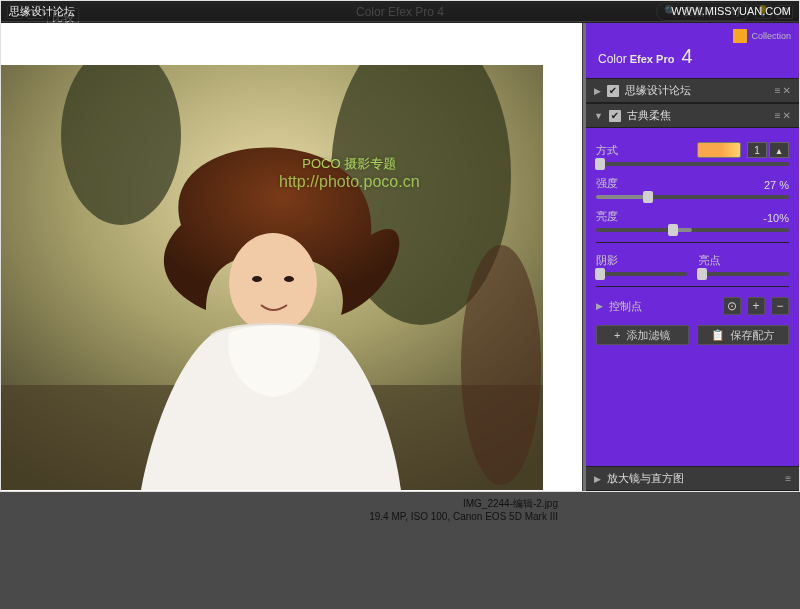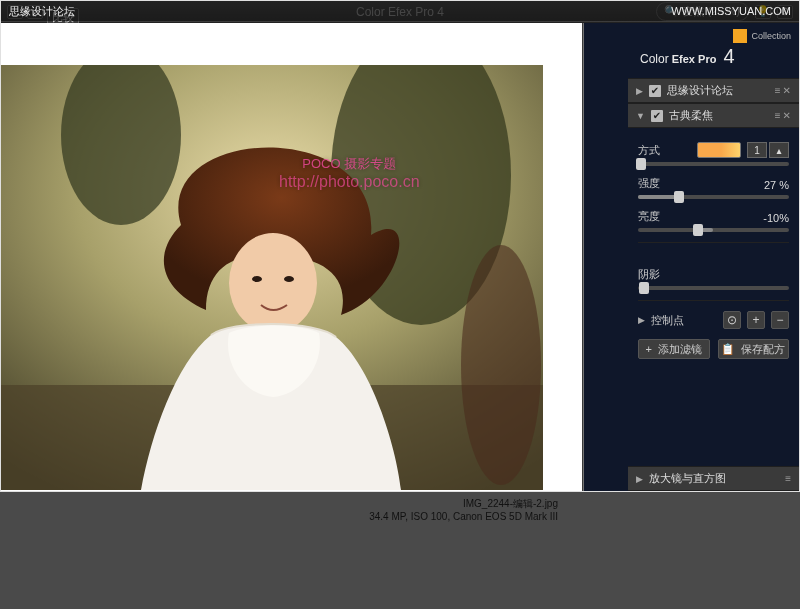--- a/index.html
+++ b/index.html
@@ -11,44 +11,44 @@
   .tb-ico.split::before { content:""; width:1px; height:10px; background:#888; }
   .tb-btn { padding: 1px 4px; border:1px solid #666; border-radius: 2px; background:#3c3c3c; color:#ccc;margin-top:12px; }
   .topbar .title { position:absolute; left:0; right:0; text-align:center; color:#9a9a9a; pointer-events:none; font-size:12px; }
   .topbar .right { margin-left:auto; display:flex; gap:6px; align-items:center; }
   .search-pill { display:flex; align-items:center; gap:4px; border:1px solid #666; border-radius:10px; padding:1px 8px; color:#aaa; }
   .watermark-bar { position:absolute; top:0; left:0; right:0; height:20px; background:rgba(0,0,0,.55); color:#eee; display:flex; align-items:center; justify-content:space-between; padding:0 8px; font-size:11px; z-index:50; }
   .main { position:absolute; top:22px; left:0; width:581px; bottom:0; background:#fff; }
   .photo-wrap { position:absolute; top:42px; left:0; width:542px; height:425px; background:#2b2b22; overflow:hidden; }
   .photo-svg { width:100%; height:100%; display:block; }
   .caption { position:absolute; top:474px; right:24px; text-align:right; color:#111; font-size:10px; line-height:1.3; }
-  .photo-wm { position:absolute; top:90px; left:278px; color:#ec4899; font-size:13px; opacity:.82; text-align:center; text-shadow:0 0 4px rgba(0,0,0,.5); }
+  .photo-wm { position:absolute; top:90px; left:278px; color:#bef264; font-size:13px; opacity:.82; text-align:center; text-shadow:0 0 4px rgba(0,0,0,.5); }
   .photo-wm small{ font-size:16px; display:block; opacity:.85;}
-  .rpanel { position:absolute; top:22px; right:0; bottom:0; width:216px; background:#0f172a; border-left:1px solid #737373; display:flex; flex-direction:column;padding-left:44px; }
+  .rpanel { position:absolute; top:22px; right:0; bottom:0; width:216px; background:#6d28d9; border-left:3px solid #737373; display:flex; flex-direction:column; }
   .nik-badge { position:absolute; top:6px; right:8px; font-size:9px; color:#bbb; display:flex; align-items:center; gap:4px; }
   .nik-sq { width:14px; height:14px; background:#f5a623; }
   .brand { padding: 22px 12px 10px; color:#e8e8e8; }
   .brand-light { font-weight:300; font-size:12px; }
   .brand-heavy { font-weight:700; }
   .brand-num { font-weight:300; font-size:20px; margin-left:4px; }
   .section-head { background:#3a3a3a; border-top:1px solid #1f1f1f; border-bottom:1px solid #1f1f1f; padding:4px 8px; display:flex; align-items:center; gap:6px; color:#ddd; }
   .chev { font-size:9px; color:#aaa; }
   .check-box { width:12px; height:12px; background:#bbb; display:inline-flex; align-items:center; justify-content:center; color:#222; font-size:10px; border-radius:1px;}
   .section-head .actions { margin-left:auto; color:#999; font-size:10px; display:flex; gap:2px;}
   .controls { padding:4px 10px 8px; }
   .row { display:flex; align-items:flex-end; margin-top:10px; }
   .row .lbl { flex:0 0 auto; color:#ccc; }
   .row .val { margin-left:auto; color:#ddd; }
   .swatch { width:44px; height:16px; border:1px solid #777; border-radius:2px; background:linear-gradient(90deg,#f9a84b,#f9a84b 55%,#ffd36b); margin-left:auto; margin-right:6px;}
   .stepbox { width:20px; height:16px; border:1px solid #666; background:#3d3d3d; color:#ddd; display:inline-flex; align-items:center; justify-content:center; font-size:10px;}
   .slider { position:relative; height:4px; background:#4a4a4a; border-radius:2px; margin-top:4px; }
   .slider .fill { position:absolute; top:0; left:0; bottom:0; background:#888; border-radius:2px; }
   .slider .knob { position:absolute; top:-4px; width:10px; height:12px; background:#d0d0d0; border-radius:2px; transform:translateX(-50%); }
   .sep { border-top:1px solid #222; margin-top:10px; }
-  .two-col { display:flex; gap:12px; margin-top:24px;font-family:Liberation Mono, monospace; }
+  .two-col { display:flex; gap:12px; margin-top:10px;font-family:Liberation Mono, monospace; }
   .two-col > div { flex:1; }
   .pillbtn { flex:1; height:20px; background:#3e3e3e; border:1px solid #555; border-radius:2px; display:flex; align-items:center; justify-content:center; gap:6px; color:#ccc; }
   .small-icon { width:18px; height:18px; border:1px solid #555; background:#3e3e3e; border-radius:2px; display:inline-flex; align-items:center; justify-content:center; color:#ccc; font-size:12px;}
   .row-btns { display:flex; gap:8px; margin-top:10px; }
   .row-cpt-btns { display:flex; align-items:center; gap:6px; margin-top:10px;}
   .spacer { flex:1; }
   .bottom-sec { margin-top:auto; }
 </style>
 </head>
 <body>
@@ -107,21 +107,21 @@
         <path d="M228 268 C250 258, 298 258, 318 268 C324 300, 300 330, 272 332 C244 330, 222 300, 228 268 Z" fill="#fbf9f4"></path>
         <path d="M210 270 C230 255,315 255,335 272" stroke="#e3ddd0" stroke-width="2" fill="none"></path>
       </svg>
       <div class="photo-wm">
         <span>POCO 摄影专题</span>
         <small>http://photo.poco.cn</small>
       </div>
     </div>
     <div class="caption">
       <div>IMG_2244-编辑-2.jpg</div>
-      <div>34.4 MP, ISO 100, Canon EOS 5D Mark III</div>
+      <div>19.4 MP, ISO 100, Canon EOS 5D Mark III</div>
     </div>
   </div>
 
   <div class="rpanel">
     <div class="nik-badge">
       <span class="nik-sq"></span>
       <span>Collection</span>
     </div>
     <div class="brand">
       <span class="brand-light">Color</span>
@@ -178,20 +178,26 @@
       <div class="slider">
           <div class="fill" style="left:40%;width:10%"></div>
           <div class="knob" style="left:40%"></div>
         </div>
 
       <div class="sep"></div>
 
       <div class="two-col">
         <div>
           <div class="lbl">阴影</div>
+          <div class="slider">
+              <div class="knob" style="left:4%"></div>
+            </div>
+        </div>
+        <div>
+          <div class="lbl">亮点</div>
           <div class="slider">
               <div class="knob" style="left:4%"></div>
             </div>
         </div>
       </div>
 
       <div class="sep"></div>
 
       <div class="row-cpt-btns">
         <span class="chev">▶</span>

